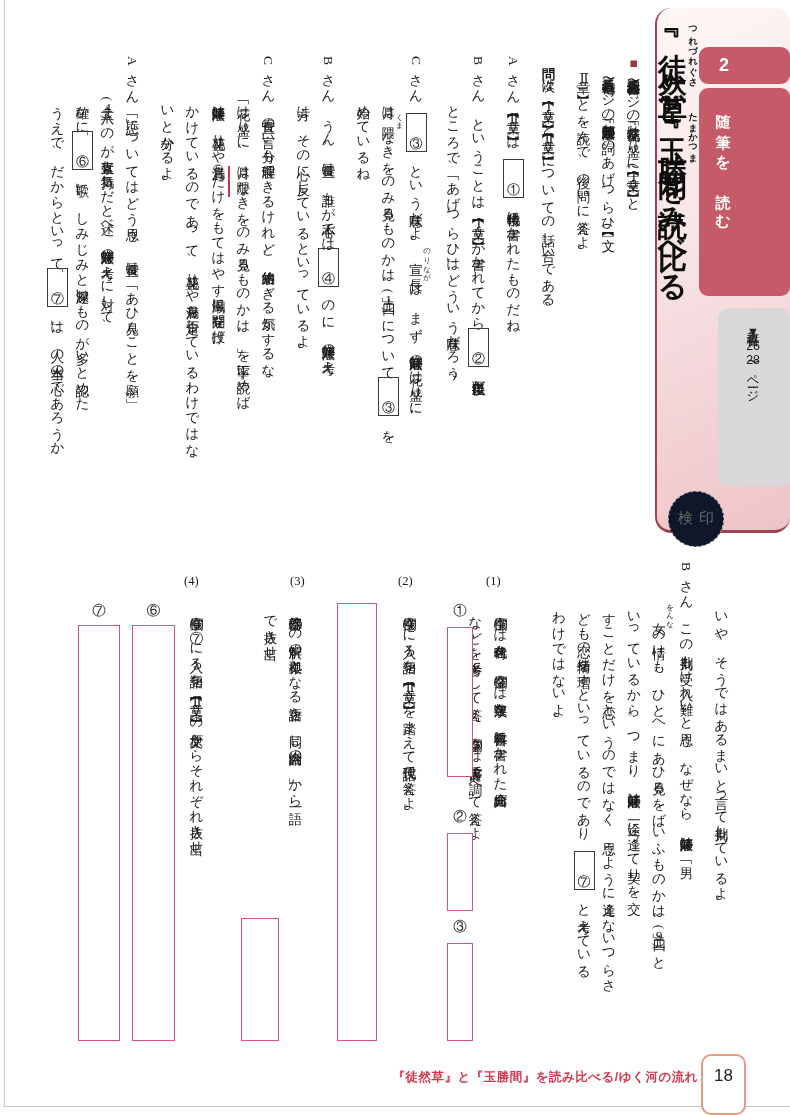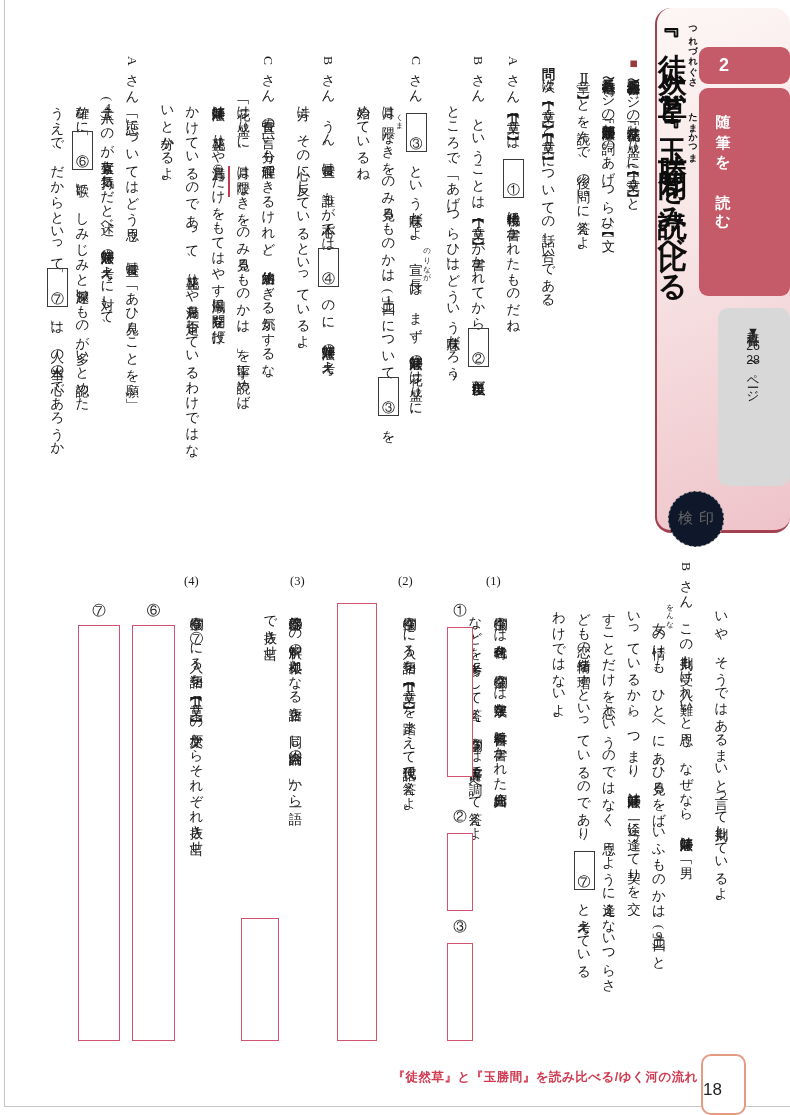--- a/index.html
+++ b/index.html
@@ -51,22 +51,22 @@
   #qtext-1{left:395px;top:606px;width:27px;height:444px;}
   #qtext-2{left:254px;top:606px;width:54px;height:444px;}
   #qtext-3{left:182px;top:606px;width:27px;height:444px;}
   .boxlabel{position:absolute;font-size:13.5px;text-align:center;}
   .abox{position:absolute;border:1.6px solid #d15370;background:#fff;box-sizing:border-box;}
 
   
   .footer-red{position:absolute;top:1069px;right:92px;font-family:"Liberation Sans","DejaVu Sans",sans-serif;
         font-weight:bold;font-size:12.5px;color:#d03a50;letter-spacing:0.5px;}
   .pagebox{position:absolute;left:701px;top:1054px;width:45px;height:61px;border:2px solid #e59a82;
-        border-radius:10px;background:#fff;box-sizing:border-box;z-index:3;
-        font-family:"Liberation Sans","DejaVu Sans",sans-serif;font-size:17px;color:#222;padding-top:24px;}
+        border-radius:10px;background:#fff;box-sizing:border-box;text-align:center;z-index:3;
+        font-family:"Liberation Sans","DejaVu Sans",sans-serif;font-size:17px;color:#222;padding-top:10px;}
 </style>
 </head>
 <body>
 
 <div class="page">
   <div class="frame-v"></div>
   <div class="frame-h"></div>
 
   <div class="panel">
     <div class="tab2">

